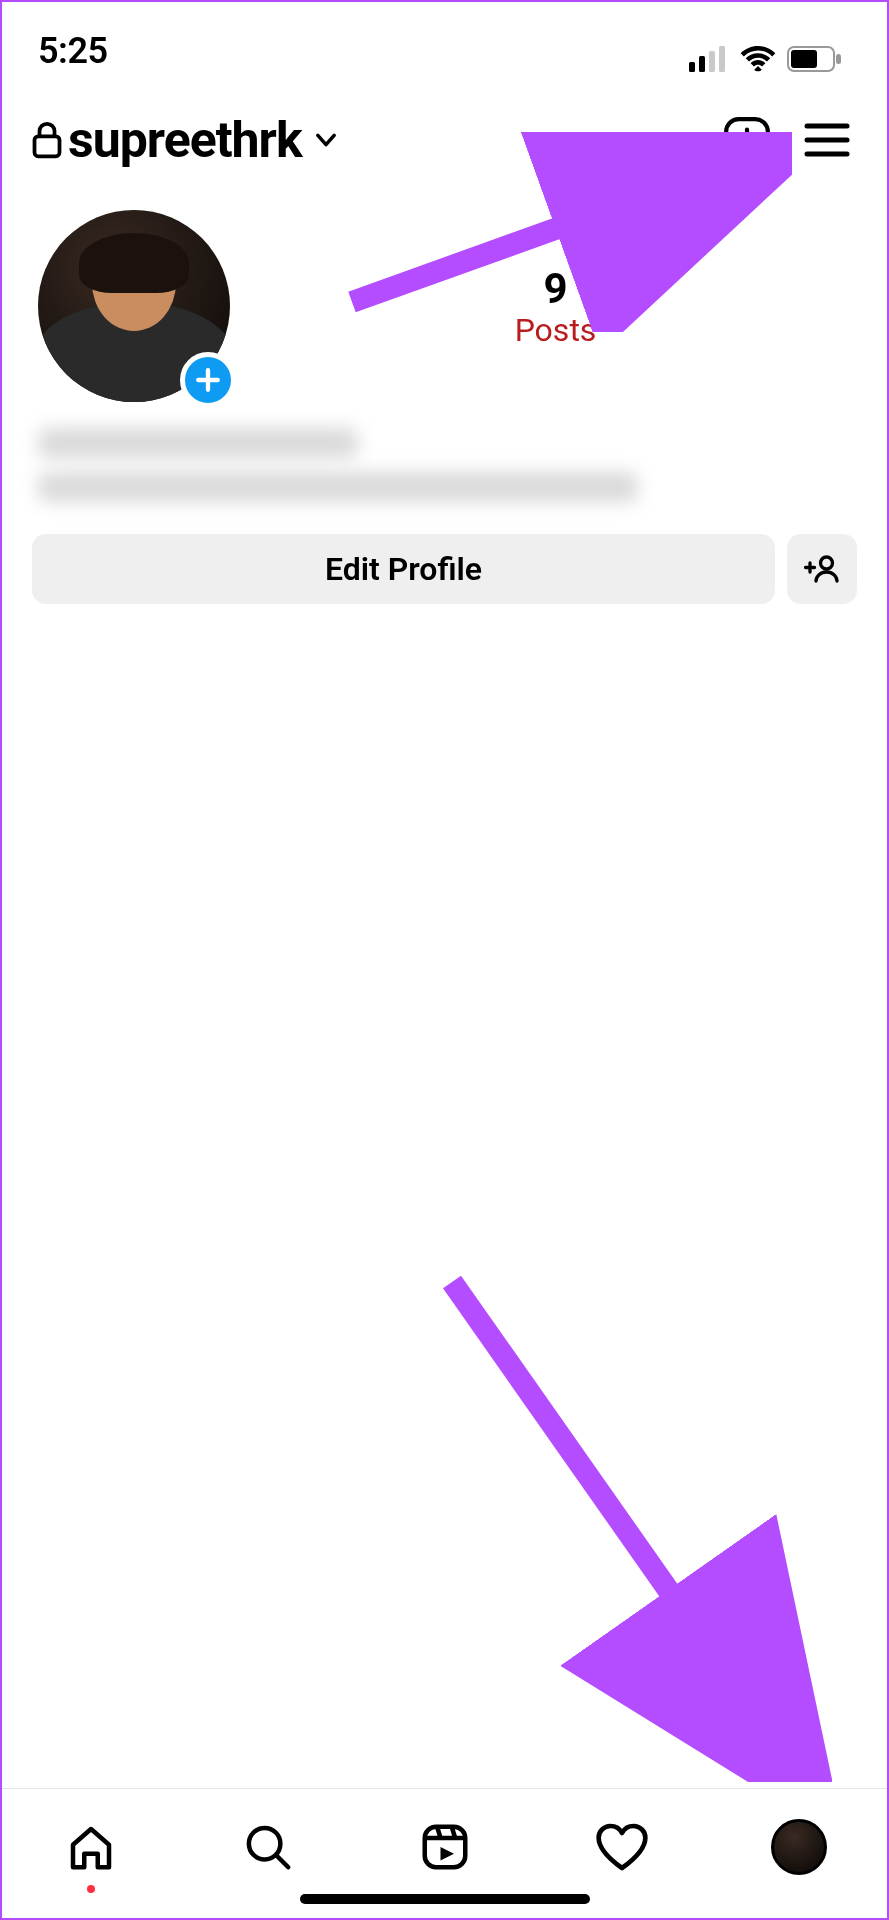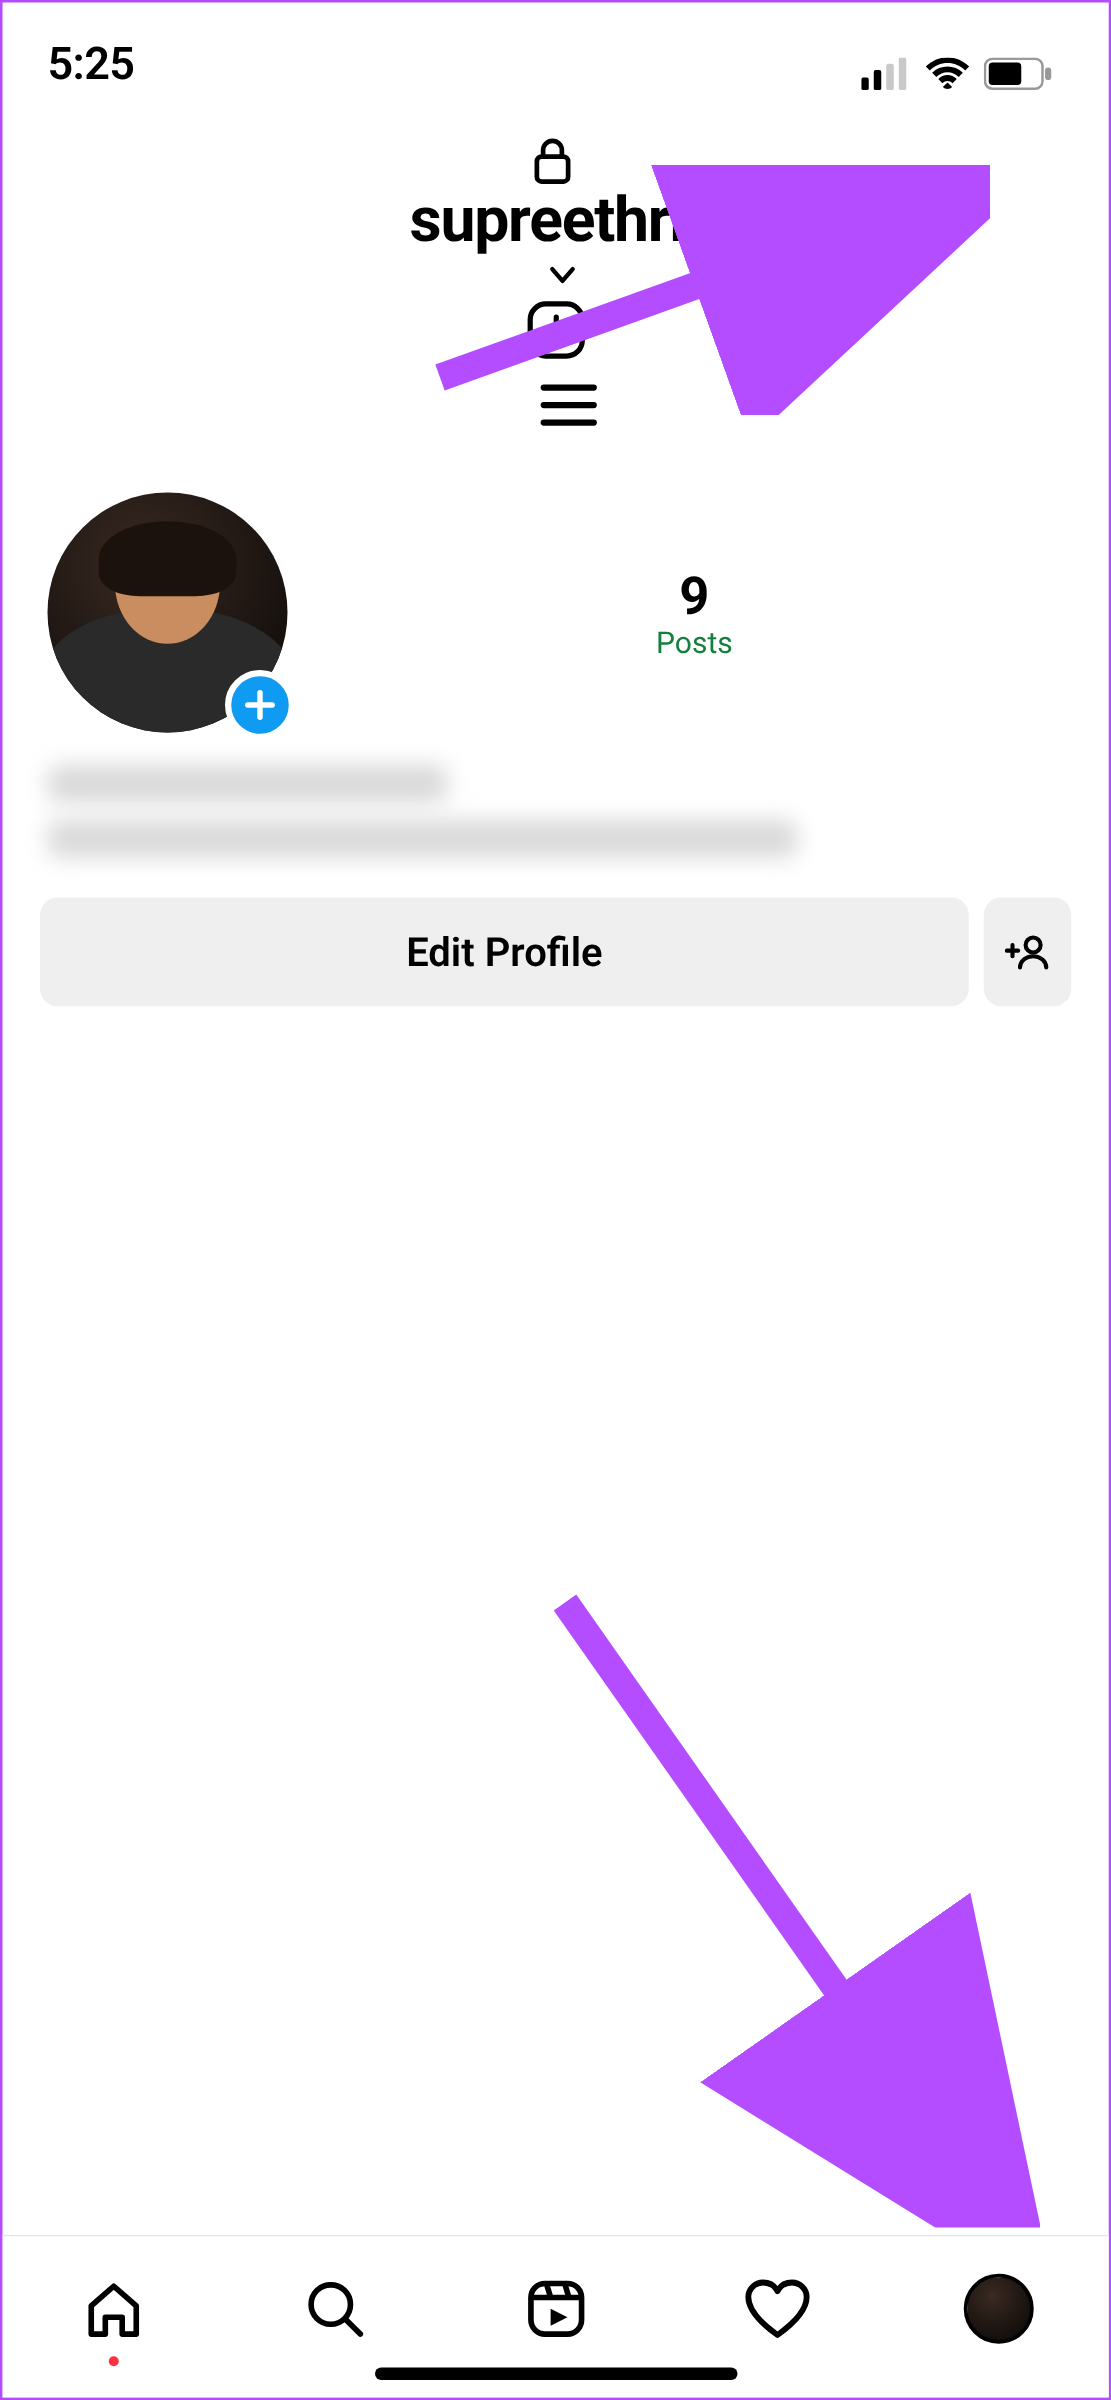--- a/index.html
+++ b/index.html
@@ -31,21 +31,20 @@
     align-items: center;
     gap: 10px;
   }
   .status-icons svg { display: block; }
 
   
   .profile-header {
     display: flex;
     align-items: center;
     padding: 28px 30px 10px 30px;
-    flex-direction: column;
   }
   .lock-wrap { margin-right: 6px; display: flex; }
   .username {
     font-size: 50px;
     font-weight: 700;
     letter-spacing: -1px;
   }
   .chevron-wrap { margin-left: 10px; display:flex; }
   .spacer { flex: 1; }
   .create-btn, .menu-btn {
@@ -108,21 +107,21 @@
   }
   .stats {
     flex: 1;
     display: flex;
     justify-content: space-around;
     margin-left: 30px;
     margin-right: 6px;
   }
   .stat { text-align: center; }
   .stat-num { font-size: 42px; font-weight: 700; }
-  .stat-label { font-size: 24px; font-weight: 400; color: #15803d; margin-top: -2px; }
+  .stat-label { font-size: 32px; font-weight: 400; color: #b91c1c; margin-top: -2px; }
 
   
   .bio {
     padding: 26px 36px 8px 36px;
   }
   .bio-line1, .bio-line2 {
     background: #d9d9d9;
     border-radius: 10px;
     filter: blur(9px);
     height: 30px;
@@ -133,21 +132,21 @@
   
   .edit-row {
     display: flex;
     gap: 12px;
     padding: 24px 30px 0 30px;
   }
   .edit-btn {
     flex: 1;
     background: #efefef;
     border-radius: 14px;
-    height: 87px;
+    height: 70px;
     display: flex;
     align-items: center;
     justify-content: center;
     font-size: 32px;
     font-weight: 600;
   }
   .discover-btn {
     width: 70px;
     background: #efefef;
     border-radius: 14px;

